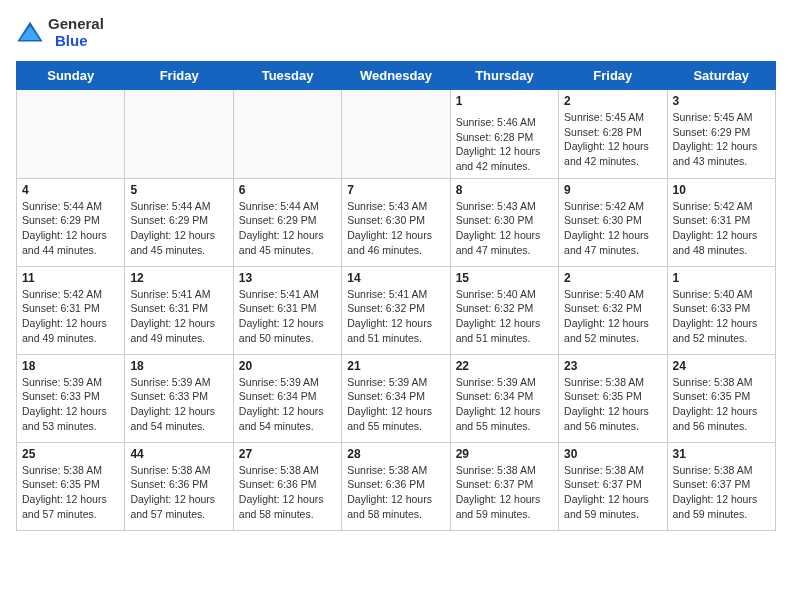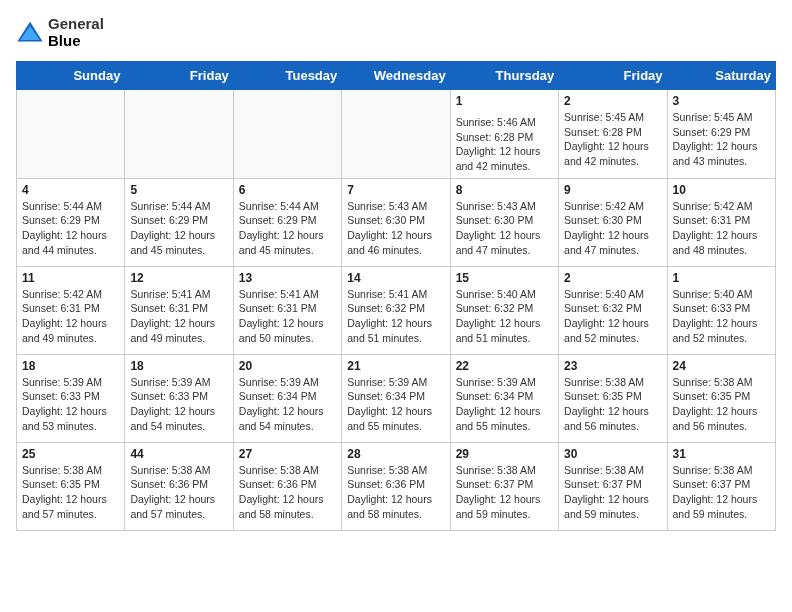--- a/index.html
+++ b/index.html
@@ -21,21 +21,21 @@
       align-items: center;
     }
     .logo-text {
       display: flex;
       flex-direction: column;
       font-size: 15px;
       font-weight: bold;
       line-height: 1.1;
     }
     .logo-general { color: #333; }
-    .logo-blue { color: #000000; }
+    .logo-blue { color: #1d4ed8; margin-left: 7px; }
     .logo-icon {
       width: 28px;
       height: 28px;
       margin-right: 4px;
     }
     .title-block {
       text-align: right;
     }
     .title-block h1 {
       font-size: 32px;
@@ -48,21 +48,21 @@
       color: #333;
     }
     .calendar {
       width: 100%;
       border-collapse: collapse;
       border: 1px solid #ccc;
     }
     .calendar th {
       background: #1565c0;
       color: #fff;
-      text-align: right;
+      text-align: center;
       padding: 6px 4px;
       font-size: 13px;
       border: 1px solid #1565c0;
     }
     .calendar td {
       vertical-align: top;
       border: 1px solid #ccc;
       padding: 4px 5px;
       font-size: 10.5px;
       color: #333;

